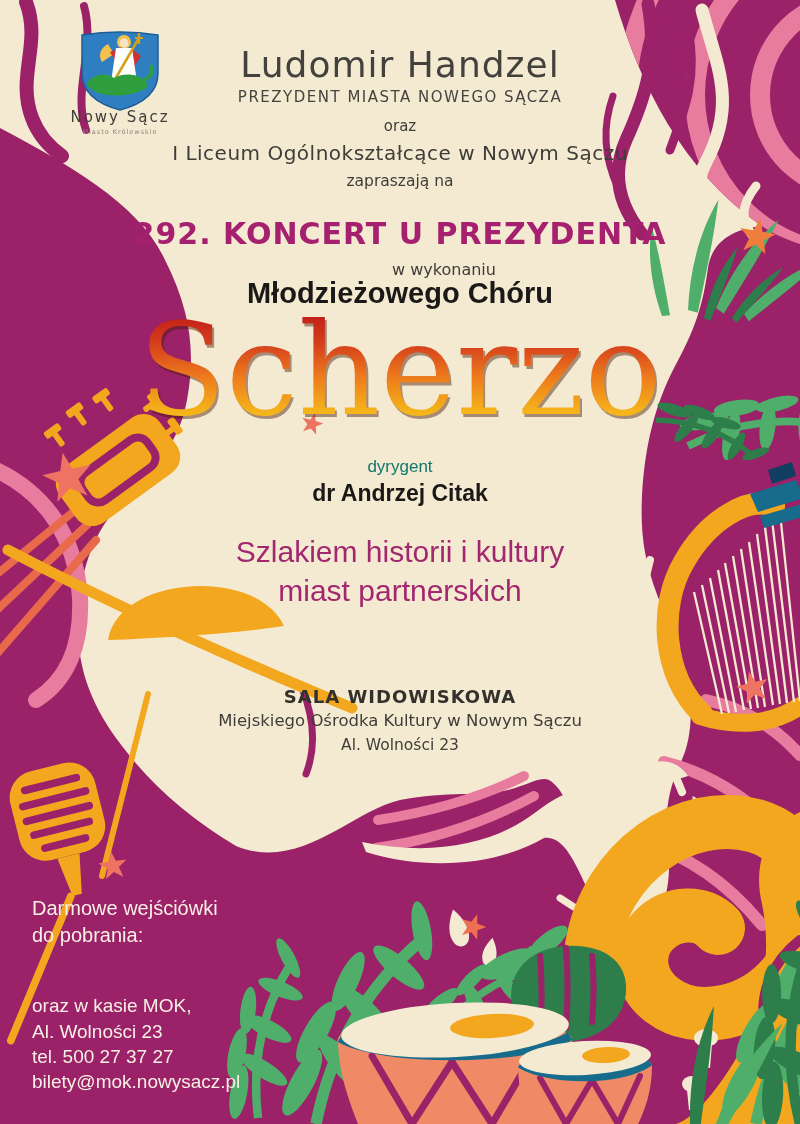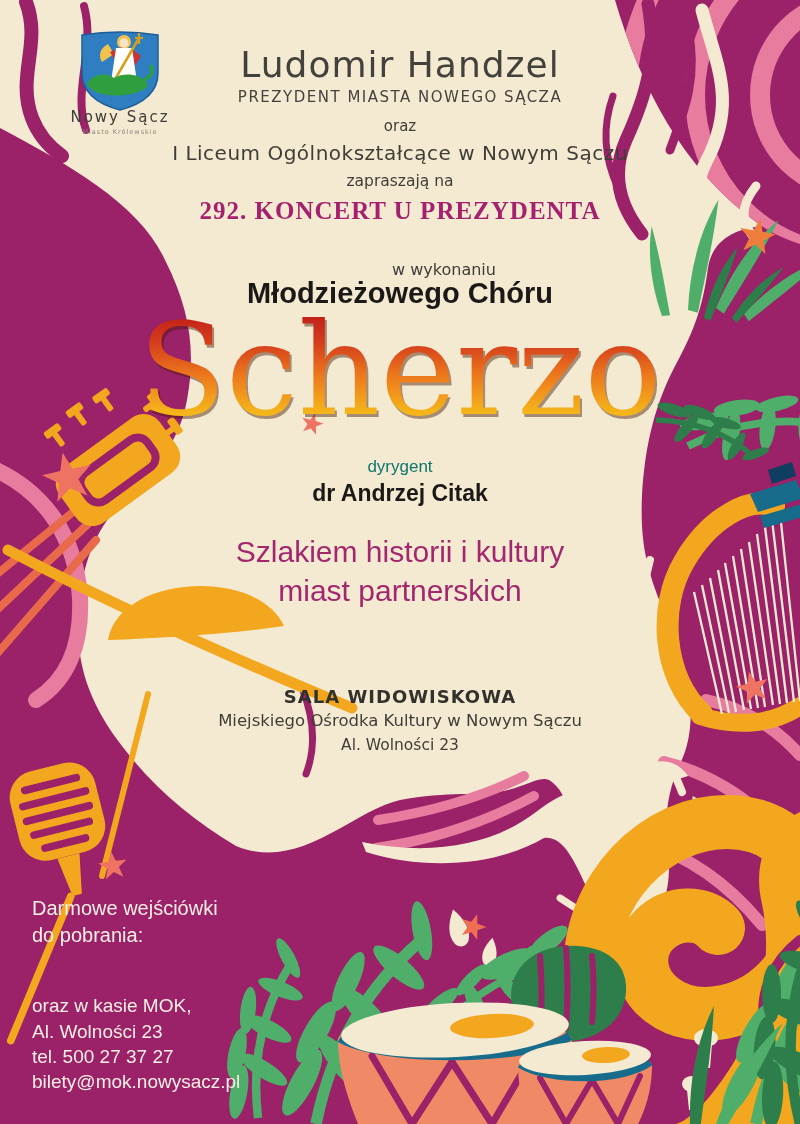--- a/index.html
+++ b/index.html
@@ -18,21 +18,21 @@
   .crest-svg{position:absolute;left:80px;top:28px;z-index:2;}
   .crest-city{position:absolute;left:40px;top:108px;width:160px;text-align:center;z-index:2;
     font-family:"DejaVu Sans",sans-serif;font-size:15px;letter-spacing:2px;color:var(--ink);}
   .crest-sub{position:absolute;left:40px;top:128px;width:160px;text-align:center;z-index:2;
     font-family:"DejaVu Sans",sans-serif;font-size:6.5px;letter-spacing:1px;color:#8A8578;}
   .presenter{top:44px;font-size:36px;letter-spacing:1px;color:#43413C;}
   .presenter-title{top:88px;font-size:15px;letter-spacing:1.5px;color:#45433E;}
   .conj{top:117px;font-size:15px;color:var(--ink);}
   .school{top:141px;font-size:20px;letter-spacing:.5px;color:var(--ink);text-align:center;}
   .invite{top:172px;font-size:15.5px;color:var(--ink);}
-  .event-title{top:197px;font-size:25px;font-weight:bold;letter-spacing:1px;color:var(--title-magenta);font-family:Liberation Serif, serif;}
+  .event-title{top:216px;font-size:30px;font-weight:bold;letter-spacing:1px;color:var(--title-magenta);}
   .performed{top:260px;font-size:16px;color:var(--ink);margin-left:44px;}
   .ensemble{top:277px;font-size:29px;font-weight:bold;color:var(--black);}
   .choir{top:306px;font-size:128px;line-height:1.0;font-family:"DejaVu Serif","Liberation Serif",serif;
     background:linear-gradient(180deg,#BC1418 0%,#D6401C 30%,#EE7C1D 56%,#F4B31A 82%,#F8CE17 100%);
     -webkit-background-clip:text;background-clip:text;color:transparent;-webkit-text-fill-color:transparent;
     filter:drop-shadow(2px 3px 0 rgba(70,25,5,.45));}
   .conductor-label{top:457px;font-size:17px;color:#0f766e;}
   .conductor{top:480px;font-size:23px;font-weight:bold;color:var(--black);}
   .program{top:532px;font-size:30px;font-weight:normal;line-height:1.3;color:#A3276F;}
   .datetime{top:638px;font-size:26px;font-weight:bold;letter-spacing:.5px;color:#33312C;}

